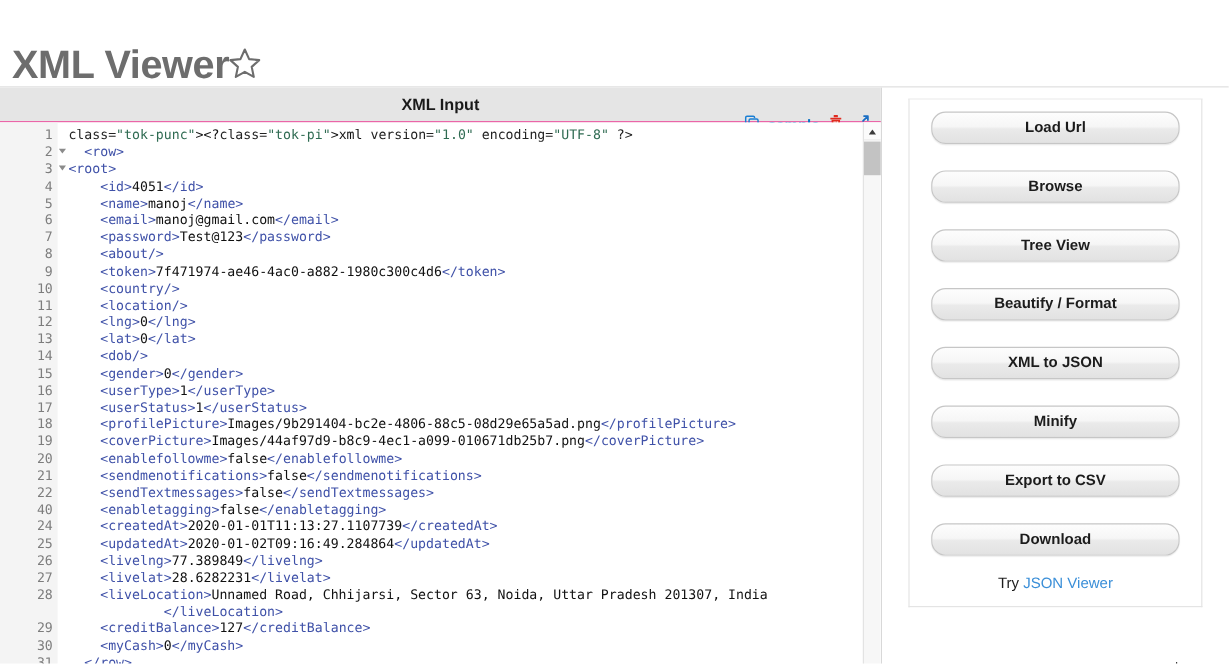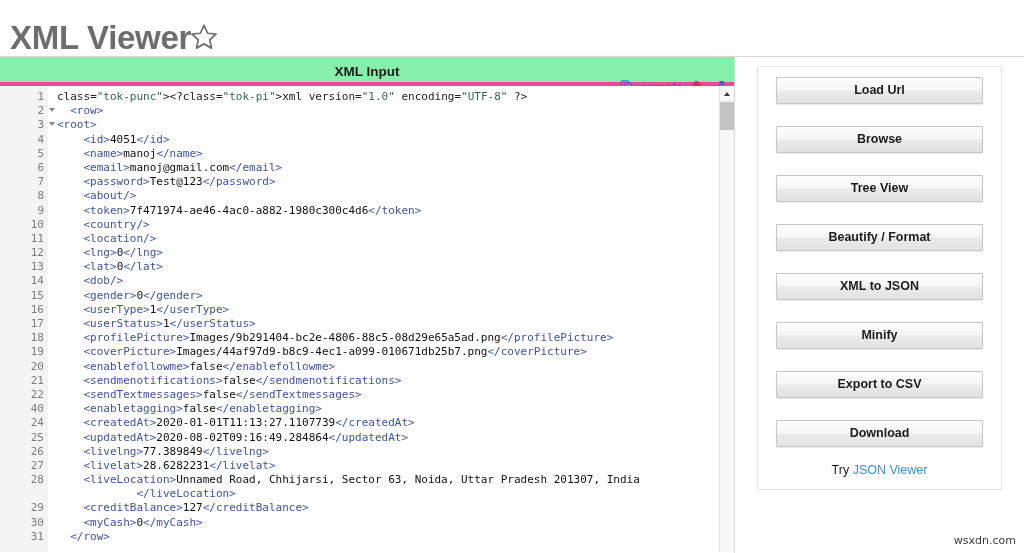--- a/index.html
+++ b/index.html
@@ -11,20 +11,21 @@
     overflow: hidden;
   }
   #app { position: relative; width: 1024px; height: 553px; background: #fff; }
 
   
   .page-header {
     height: 57px;
     padding: 16px 0 0 10px;
     border-bottom: 1px solid #d8d8d8;
     background: #fff;
+    margin-top: 16px;
   }
   .page-title {
     display: inline-block;
     font-size: 33px;
     font-weight: bold;
     color: #6d6d6d;
     letter-spacing: -0.3px;
     line-height: 44px;
     vertical-align: middle;
   }
@@ -42,22 +43,22 @@
   .editor-panel {
     width: 735px;
     height: 496px;
     background: #fff;
     border-right: 1px solid #d8d8d8;
     position: relative;
   }
   .editor-toolbar {
     position: relative;
     height: 29px;
-    border-bottom: 4px solid #ec4899;
-    background: #86efac;
+    border-bottom: 1px solid #ec4899;
+    background: #e5e5e5;
   }
   .editor-toolbar-title {
     position: absolute;
     left: 0; right: 0; top: 0;
     text-align: center;
     font-size: 13.5px;
     font-weight: bold;
     color: #1a1a1a;
     line-height: 29px;
   }
@@ -168,21 +169,21 @@
     height: 496px;
     background: #ffffff;
     padding: 9px 22px 0 22px;
   }
   .side-btn {
     display: block;
     width: 100%;
     height: 27px;
     margin-bottom: 22px;
     border: 1px solid #c6c6c6;
-    border-radius: 1px;
+    border-radius: 12px;
     background: linear-gradient(to bottom, #fdfdfd 0%, #f6f6f6 46%, #eaeaea 54%, #e2e2e2 100%);
     box-shadow: 0 1px 1px rgba(0,0,0,0.09);
     font-family: "Liberation Sans", sans-serif;
     font-size: 12.5px;
     font-weight: bold;
     color: #1c1c1c;
     cursor: pointer;
     text-align: center;
     line-height: 25px;
     padding: 0;
@@ -303,21 +304,21 @@
             <div class="code-row">&nbsp;&nbsp;&nbsp;&nbsp;<span class="tok-tag">&lt;gender&gt;</span><span class="tok-txt">0</span><span class="tok-tag">&lt;/gender&gt;</span></div>
             <div class="code-row">&nbsp;&nbsp;&nbsp;&nbsp;<span class="tok-tag">&lt;userType&gt;</span><span class="tok-txt">1</span><span class="tok-tag">&lt;/userType&gt;</span></div>
             <div class="code-row">&nbsp;&nbsp;&nbsp;&nbsp;<span class="tok-tag">&lt;userStatus&gt;</span><span class="tok-txt">1</span><span class="tok-tag">&lt;/userStatus&gt;</span></div>
             <div class="code-row">&nbsp;&nbsp;&nbsp;&nbsp;<span class="tok-tag">&lt;profilePicture&gt;</span><span class="tok-txt">Images/9b291404-bc2e-4806-88c5-08d29e65a5ad.png</span><span class="tok-tag">&lt;/profilePicture&gt;</span></div>
             <div class="code-row">&nbsp;&nbsp;&nbsp;&nbsp;<span class="tok-tag">&lt;coverPicture&gt;</span><span class="tok-txt">Images/44af97d9-b8c9-4ec1-a099-010671db25b7.png</span><span class="tok-tag">&lt;/coverPicture&gt;</span></div>
             <div class="code-row">&nbsp;&nbsp;&nbsp;&nbsp;<span class="tok-tag">&lt;enablefollowme&gt;</span><span class="tok-txt">false</span><span class="tok-tag">&lt;/enablefollowme&gt;</span></div>
             <div class="code-row">&nbsp;&nbsp;&nbsp;&nbsp;<span class="tok-tag">&lt;sendmenotifications&gt;</span><span class="tok-txt">false</span><span class="tok-tag">&lt;/sendmenotifications&gt;</span></div>
             <div class="code-row">&nbsp;&nbsp;&nbsp;&nbsp;<span class="tok-tag">&lt;sendTextmessages&gt;</span><span class="tok-txt">false</span><span class="tok-tag">&lt;/sendTextmessages&gt;</span></div>
             <div class="code-row">&nbsp;&nbsp;&nbsp;&nbsp;<span class="tok-tag">&lt;enabletagging&gt;</span><span class="tok-txt">false</span><span class="tok-tag">&lt;/enabletagging&gt;</span></div>
             <div class="code-row">&nbsp;&nbsp;&nbsp;&nbsp;<span class="tok-tag">&lt;createdAt&gt;</span><span class="tok-txt">2020-01-01T11:13:27.1107739</span><span class="tok-tag">&lt;/createdAt&gt;</span></div>
-            <div class="code-row">&nbsp;&nbsp;&nbsp;&nbsp;<span class="tok-tag">&lt;updatedAt&gt;</span><span class="tok-txt">2020-08-02T09:16:49.284864</span><span class="tok-tag">&lt;/updatedAt&gt;</span></div>
+            <div class="code-row">&nbsp;&nbsp;&nbsp;&nbsp;<span class="tok-tag">&lt;updatedAt&gt;</span><span class="tok-txt">2020-01-02T09:16:49.284864</span><span class="tok-tag">&lt;/updatedAt&gt;</span></div>
             <div class="code-row">&nbsp;&nbsp;&nbsp;&nbsp;<span class="tok-tag">&lt;livelng&gt;</span><span class="tok-txt">77.389849</span><span class="tok-tag">&lt;/livelng&gt;</span></div>
             <div class="code-row">&nbsp;&nbsp;&nbsp;&nbsp;<span class="tok-tag">&lt;livelat&gt;</span><span class="tok-txt">28.6282231</span><span class="tok-tag">&lt;/livelat&gt;</span></div>
             <div class="code-row">&nbsp;&nbsp;&nbsp;&nbsp;<span class="tok-tag">&lt;liveLocation&gt;</span>Unnamed Road, Chhijarsi, Sector 63, Noida, Uttar Pradesh 201307, India</div>
             <div class="code-row">&nbsp;&nbsp;&nbsp;&nbsp;&nbsp;&nbsp;&nbsp;&nbsp;&nbsp;&nbsp;&nbsp;&nbsp;<span class="tok-tag">&lt;/liveLocation&gt;</span></div>
             <div class="code-row">&nbsp;&nbsp;&nbsp;&nbsp;<span class="tok-tag">&lt;creditBalance&gt;</span><span class="tok-txt">127</span><span class="tok-tag">&lt;/creditBalance&gt;</span></div>
             <div class="code-row">&nbsp;&nbsp;&nbsp;&nbsp;<span class="tok-tag">&lt;myCash&gt;</span><span class="tok-txt">0</span><span class="tok-tag">&lt;/myCash&gt;</span></div>
             <div class="code-row">&nbsp;&nbsp;<span class="tok-tag">&lt;/row&gt;</span></div>
           </div>
         <div class="vscroll">
           <div class="vscroll-up">

